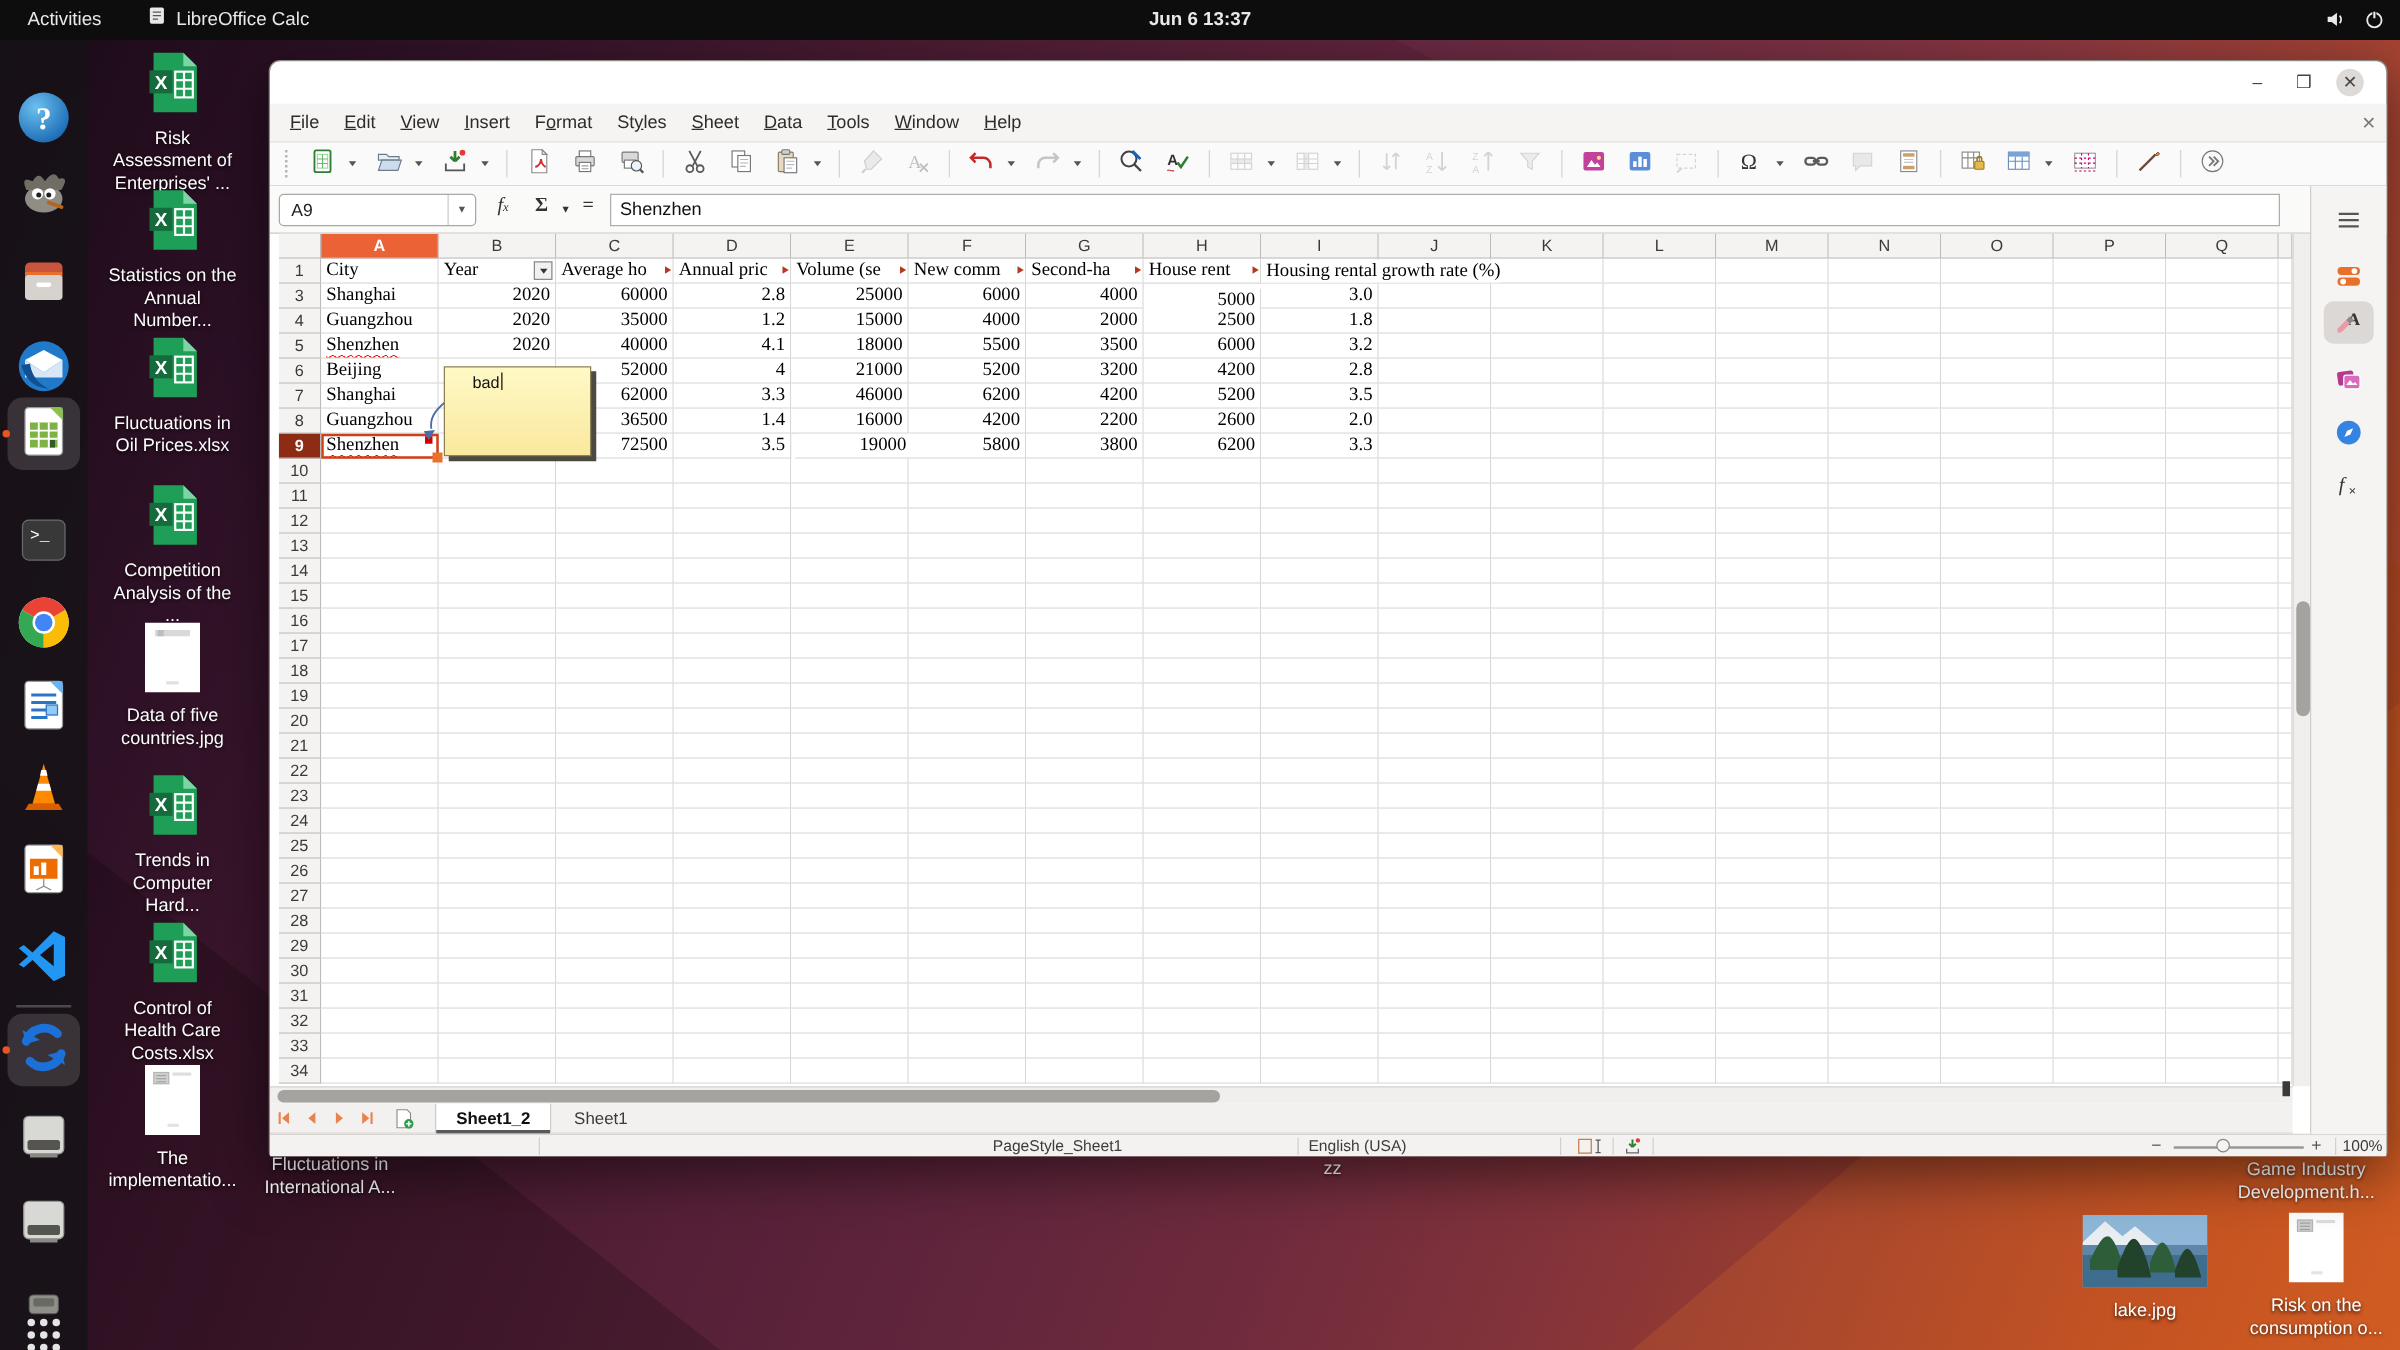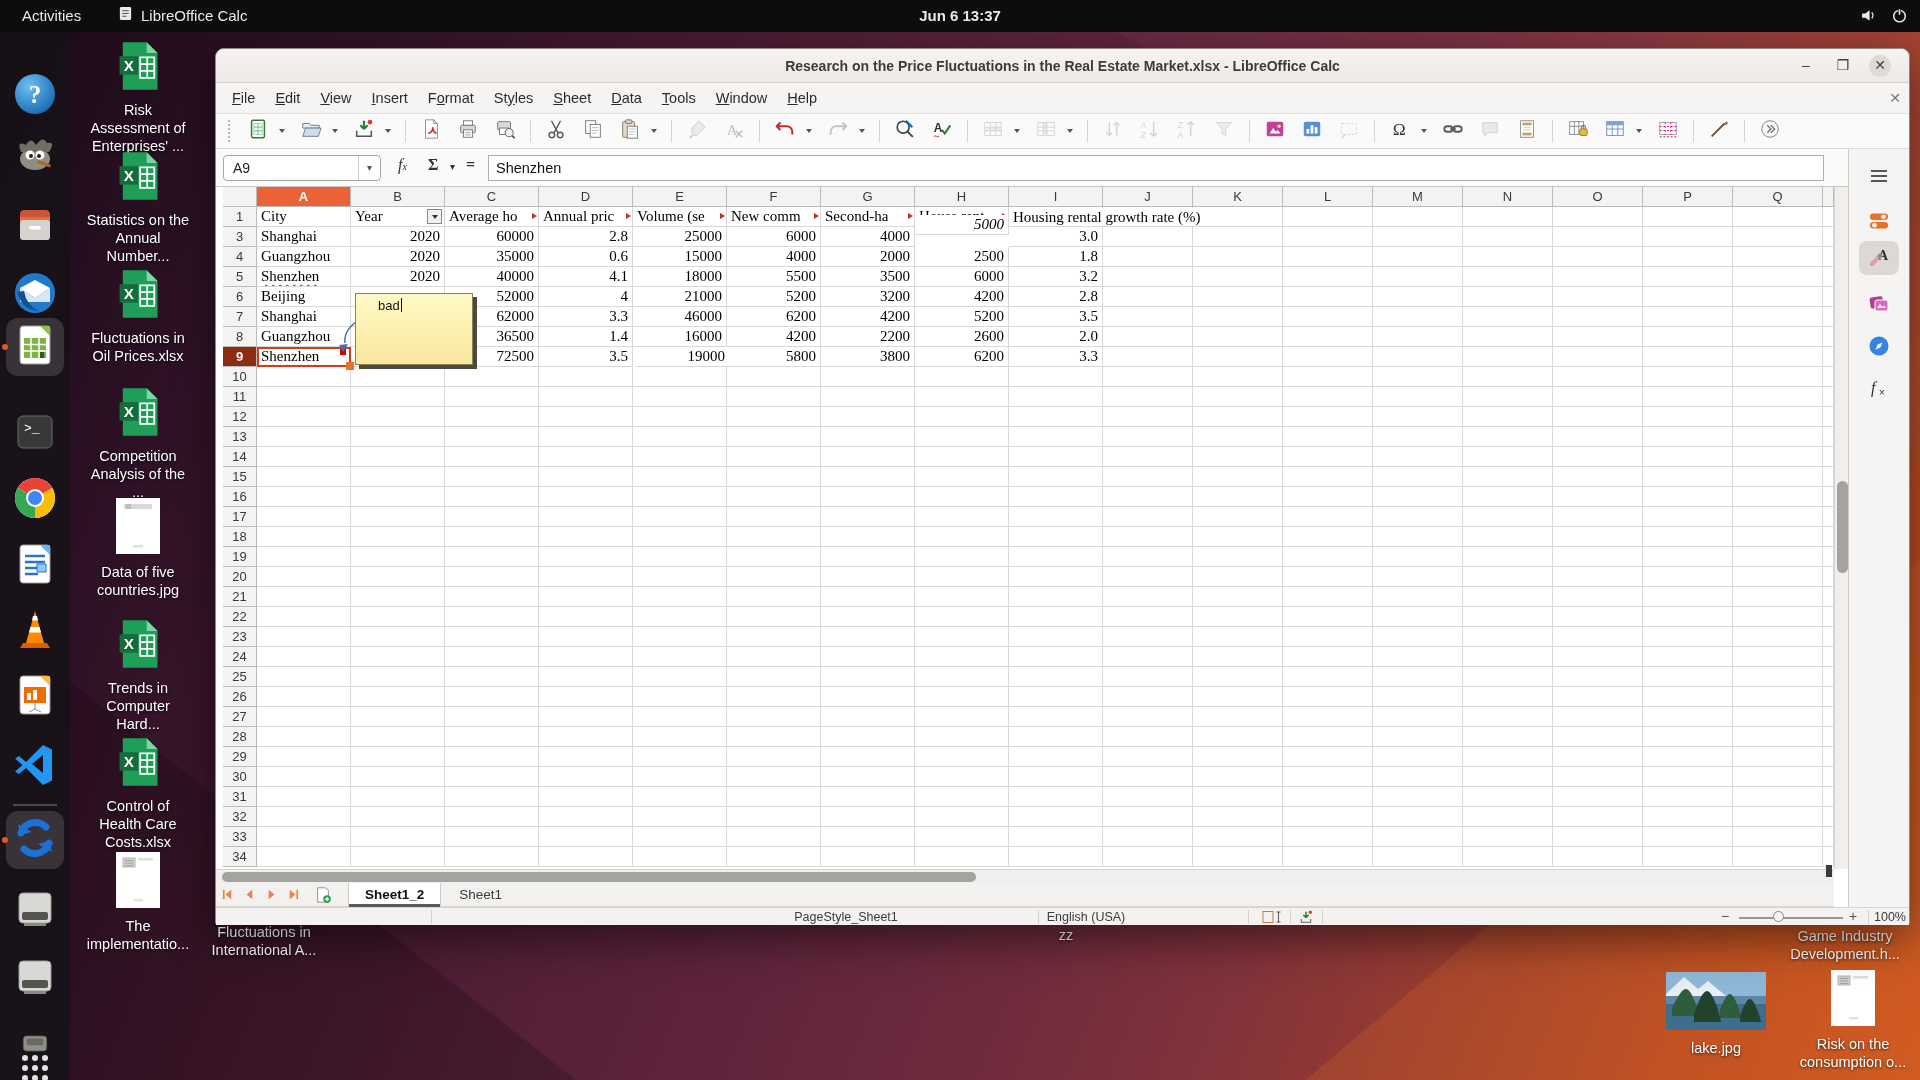--- a/index.html
+++ b/index.html
@@ -397,23 +397,20 @@
             <rect x="18" y="47" width="9" height="2.5" fill="#e3e3e3"></rect>
           </svg></span>
         <div class="lbl">Risk on the consumption o...</div>
       </div>
     </div>
 
   <div class="stray" style="left:198px;top:918px;width:132px">Fluctuations in International A...</div>
   <div class="stray" style="left:1046px;top:921px;width:40px">zz</div>
 
   <div id="win" class="abs">
-    <div id="titlebar" class="abs">
-      <div class="t">Research on the Price Fluctuations in the Real Estate Market.xlsx - LibreOffice Calc</div>
-    </div>
     <div class="winbtn" style="right:92px">–</div>
     <div class="winbtn" style="right:55px">❒</div>
     <div class="winbtn close" style="right:18px">✕</div>
 
     <div id="menubar" class="abs">
       <div class="menu-item"><u>F</u>ile</div>
         <div class="menu-item"><u>E</u>dit</div>
         <div class="menu-item"><u>V</u>iew</div>
         <div class="menu-item"><u>I</u>nsert</div>
         <div class="menu-item">F<u>o</u>rmat</div>
@@ -729,36 +726,36 @@
         <div class="cell" style="position: absolute; left: 1510px; top: 20px; width: 90px; height: 20px;"></div>
         <div class="cell" style="position: absolute; left: 1600px; top: 20px; width: 11px; height: 20px;"></div>
         <div class="ghead" style="position: absolute; left: 0px; top: 40px; width: 34px; height: 20px;">3</div>
         <div class="cell" style="position: absolute; left: 34px; top: 40px; width: 94px; height: 20px;">Shanghai</div>
         <div class="cell ar" style="position: absolute; left: 128px; top: 40px; width: 94px; height: 20px;">2020</div>
         <div class="cell ar" style="position: absolute; left: 222px; top: 40px; width: 94px; height: 20px;">60000</div>
         <div class="cell ar" style="position: absolute; left: 316px; top: 40px; width: 94px; height: 20px;">2.8</div>
         <div class="cell ar" style="position: absolute; left: 410px; top: 40px; width: 94px; height: 20px;">25000</div>
         <div class="cell ar" style="position: absolute; left: 504px; top: 40px; width: 94px; height: 20px;">6000</div>
         <div class="cell ar" style="position: absolute; left: 598px; top: 40px; width: 94px; height: 20px;">4000</div>
-        <div class="cell ar" style="position: absolute; left: 692px; top: 28px; width: 94px; height: 20px; font-style: italic;">5000</div>
+        <div class="cell ar" style="position: absolute; left: 692px; top: 44px; width: 94px; height: 20px;">5000</div>
         <div class="cell ar" style="position: absolute; left: 786px; top: 40px; width: 94px; height: 20px;">3.0</div>
         <div class="cell ar" style="position: absolute; left: 880px; top: 40px; width: 90px; height: 20px;"></div>
         <div class="cell ar" style="position: absolute; left: 970px; top: 40px; width: 90px; height: 20px;"></div>
         <div class="cell ar" style="position: absolute; left: 1060px; top: 40px; width: 90px; height: 20px;"></div>
         <div class="cell ar" style="position: absolute; left: 1150px; top: 40px; width: 90px; height: 20px;"></div>
         <div class="cell ar" style="position: absolute; left: 1240px; top: 40px; width: 90px; height: 20px;"></div>
         <div class="cell ar" style="position: absolute; left: 1330px; top: 40px; width: 90px; height: 20px;"></div>
         <div class="cell ar" style="position: absolute; left: 1420px; top: 40px; width: 90px; height: 20px;"></div>
         <div class="cell ar" style="position: absolute; left: 1510px; top: 40px; width: 90px; height: 20px;"></div>
         <div class="cell" style="position: absolute; left: 1600px; top: 40px; width: 11px; height: 20px;"></div>
         <div class="ghead" style="position: absolute; left: 0px; top: 60px; width: 34px; height: 20px;">4</div>
         <div class="cell" style="position: absolute; left: 34px; top: 60px; width: 94px; height: 20px;">Guangzhou</div>
         <div class="cell ar" style="position: absolute; left: 128px; top: 60px; width: 94px; height: 20px;">2020</div>
         <div class="cell ar" style="position: absolute; left: 222px; top: 60px; width: 94px; height: 20px;">35000</div>
-        <div class="cell ar" style="position: absolute; left: 316px; top: 60px; width: 94px; height: 20px;">0.6</div>
+        <div class="cell ar" style="position: absolute; left: 316px; top: 60px; width: 94px; height: 20px;">1.2</div>
         <div class="cell ar" style="position: absolute; left: 410px; top: 60px; width: 94px; height: 20px;">15000</div>
         <div class="cell ar" style="position: absolute; left: 504px; top: 60px; width: 94px; height: 20px;">4000</div>
         <div class="cell ar" style="position: absolute; left: 598px; top: 60px; width: 94px; height: 20px;">2000</div>
         <div class="cell ar" style="position: absolute; left: 692px; top: 60px; width: 94px; height: 20px;">2500</div>
         <div class="cell ar" style="position: absolute; left: 786px; top: 60px; width: 94px; height: 20px;">1.8</div>
         <div class="cell ar" style="position: absolute; left: 880px; top: 60px; width: 90px; height: 20px;"></div>
         <div class="cell ar" style="position: absolute; left: 970px; top: 60px; width: 90px; height: 20px;"></div>
         <div class="cell ar" style="position: absolute; left: 1060px; top: 60px; width: 90px; height: 20px;"></div>
         <div class="cell ar" style="position: absolute; left: 1150px; top: 60px; width: 90px; height: 20px;"></div>
         <div class="cell ar" style="position: absolute; left: 1240px; top: 60px; width: 90px; height: 20px;"></div>

